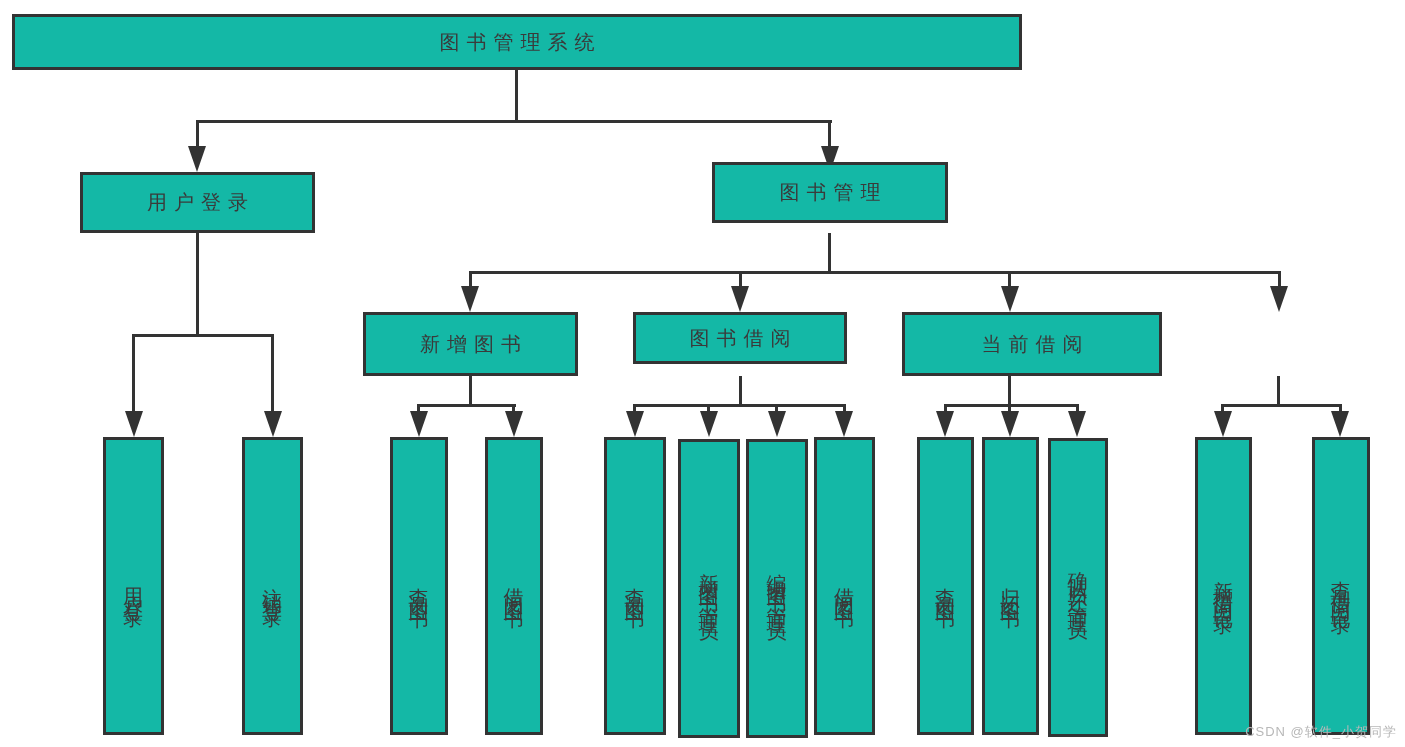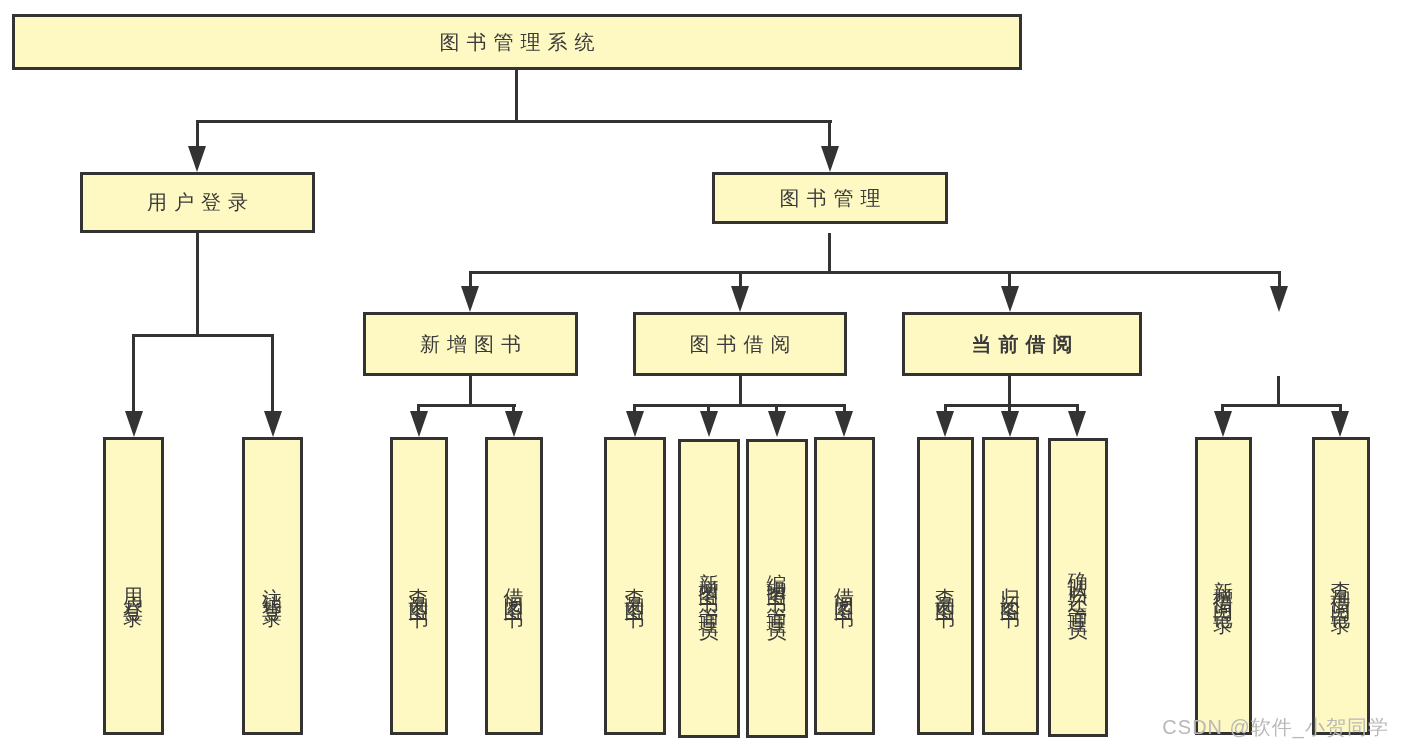--- a/index.html
+++ b/index.html
@@ -8,21 +8,21 @@
     width: 1405px;
     height: 747px;
     background: #ffffff;
     font-family: "Liberation Sans", "DejaVu Sans", sans-serif;
     overflow: hidden;
   }
   .box {
     position: absolute;
     box-sizing: border-box;
     border: 3px solid #333333;
-    background: #fef9c3;
+    background: #14b8a6;
     display: flex;
     align-items: center;
     justify-content: center;
     color: #3a3a3a;
     font-size: 20px;
     letter-spacing: 7px;
     text-indent: 7px; 
     white-space: nowrap;
     z-index: 2;
   }
@@ -44,66 +44,66 @@
     position: absolute;
     width: 0;
     height: 0;
     border-left: 9px solid transparent;
     border-right: 9px solid transparent;
     border-top: 26px solid #333333;
     z-index: 1;
   }
   .watermark {
     position: absolute;
-    right: 16px;
+    right: 8px;
     bottom: 6px;
     color: #b8b8b8;
-    font-size: 20px;
+    font-size: 13px;
     letter-spacing: 1px;
     z-index: 3;
   }
 </style>
 </head>
 <body>
 
 <div class="canvas">
 
   <div class="box" style="left:12px; top:14px; width:1010px; height:56px;">图书管理系统</div>
 
   <div class="vline" style="left:515px; top:70px; width:3px; height:52px;"></div>
   <div class="hline" style="left:196px; top:120px; width:636px; height:3px;"></div>
   <div class="vline" style="left:196px; top:120px; width:3px; height:32px;"></div>
   <div class="arrow" style="left:188px; top:146px;"></div>
   <div class="vline" style="left:828px; top:120px; width:3px; height:32px;"></div>
   <div class="arrow" style="left:821px; top:146px;"></div>
 
   <div class="box" style="left:80px; top:172px; width:235px; height:61px;">用户登录</div>
-  <div class="box" style="left:712px; top:172px; width:236px; height:52px;">图书管理</div>
+  <div class="box" style="left:712px; top:162px; width:236px; height:61px;">图书管理</div>
 
   <div class="vline" style="left:196px; top:233px; width:3px; height:104px;"></div>
   <div class="hline" style="left:132px; top:334px; width:142px; height:3px;"></div>
   <div class="vline" style="left:132px; top:334px; width:3px; height:80px;"></div>
   <div class="arrow" style="left:125px; top:411px;"></div>
   <div class="vline" style="left:271px; top:334px; width:3px; height:80px;"></div>
   <div class="arrow" style="left:264px; top:411px;"></div>
 
   <div class="vline" style="left:828px; top:233px; width:3px; height:41px;"></div>
   <div class="hline" style="left:469px; top:271px; width:812px; height:3px;"></div>
   <div class="vline" style="left:469px; top:271px; width:3px; height:18px;"></div>
   <div class="arrow" style="left:461px; top:286px;"></div>
   <div class="vline" style="left:739px; top:271px; width:3px; height:18px;"></div>
   <div class="arrow" style="left:731px; top:286px;"></div>
   <div class="vline" style="left:1008px; top:271px; width:3px; height:18px;"></div>
   <div class="arrow" style="left:1001px; top:286px;"></div>
   <div class="vline" style="left:1278px; top:271px; width:3px; height:18px;"></div>
   <div class="arrow" style="left:1270px; top:286px;"></div>
 
   <div class="box" style="left:363px; top:312px; width:215px; height:64px;">新增图书</div>
-  <div class="box" style="left:633px; top:312px; width:214px; height:64px;">图书借阅</div>
-  <div class="box" style="left:902px; top:312px; width:240px; height:64px;font-weight:bold;">当前借阅</div>
+  <div class="box" style="left:633px; top:312px; width:214px; height:52px;">图书借阅</div>
+  <div class="box" style="left:902px; top:312px; width:260px; height:64px;">当前借阅</div>
 
   <div class="vline" style="left:469px; top:376px; width:3px; height:31px;"></div>
   <div class="hline" style="left:417px; top:404px; width:99px; height:3px;"></div>
   <div class="vline" style="left:417px; top:404px; width:3px; height:12px;"></div>
   <div class="arrow" style="left:410px; top:411px;"></div>
   <div class="vline" style="left:512px; top:404px; width:3px; height:12px;"></div>
   <div class="arrow" style="left:505px; top:411px;"></div>
 
   <div class="vline" style="left:739px; top:376px; width:3px; height:31px;"></div>
   <div class="hline" style="left:633px; top:404px; width:213px; height:3px;"></div>

